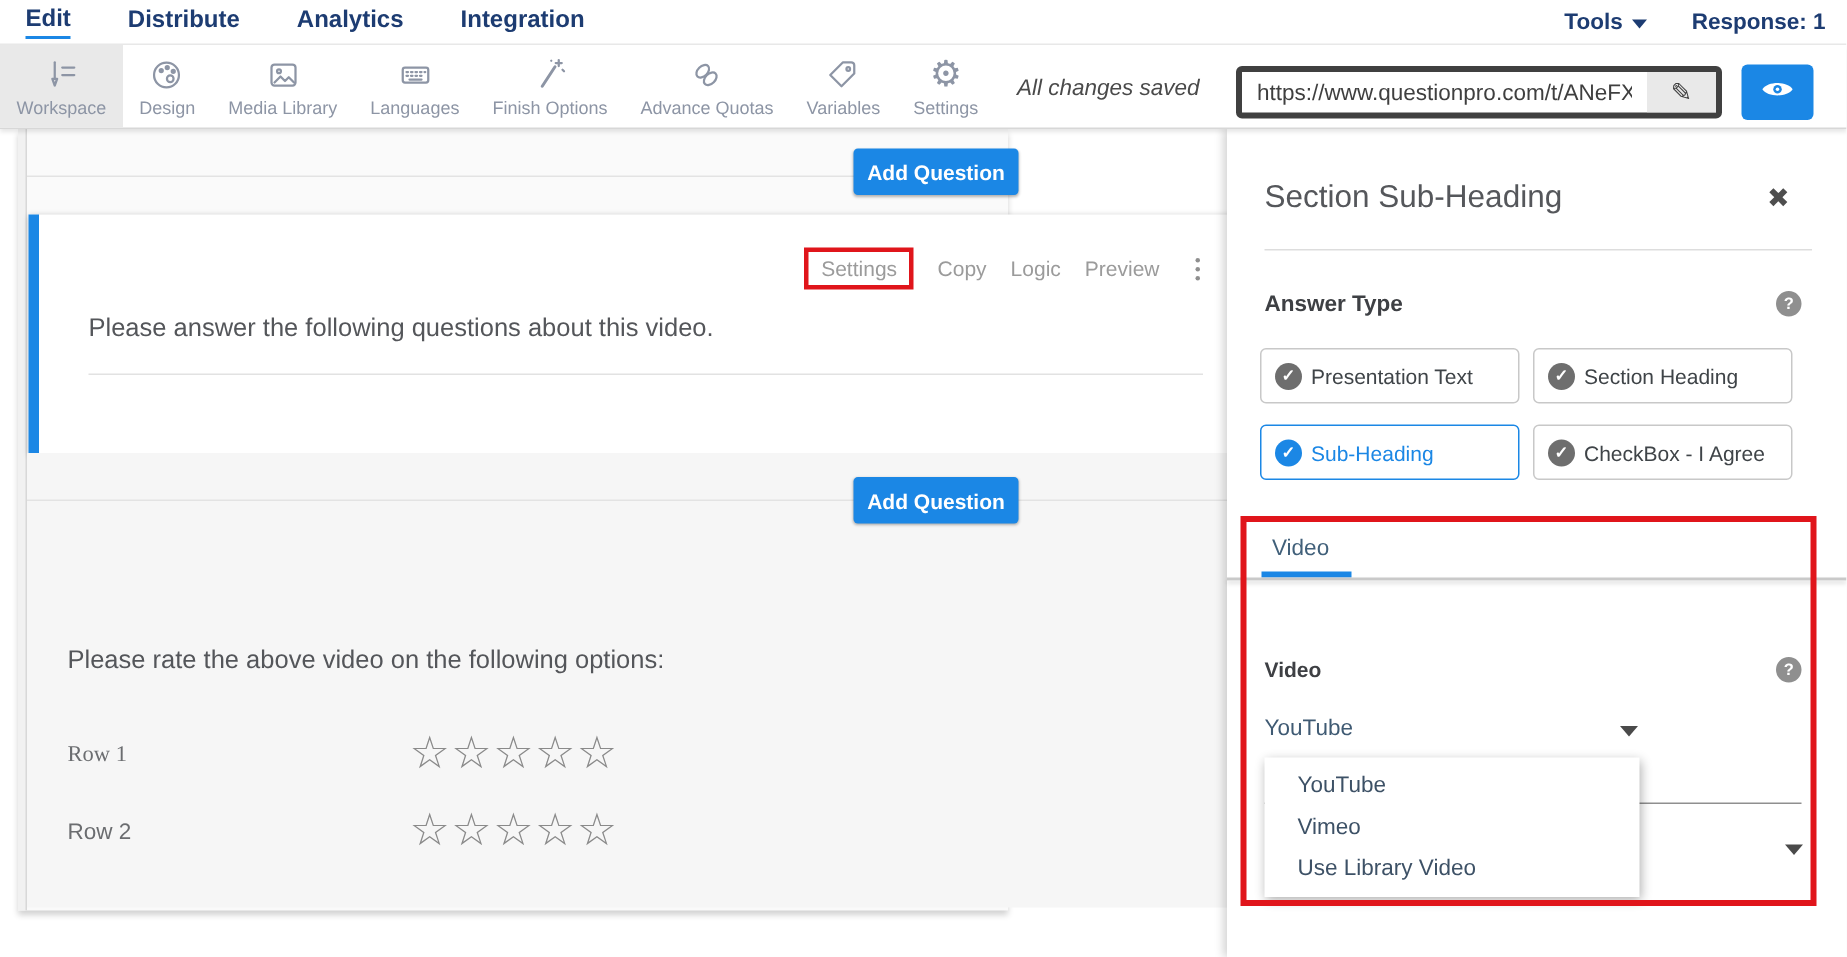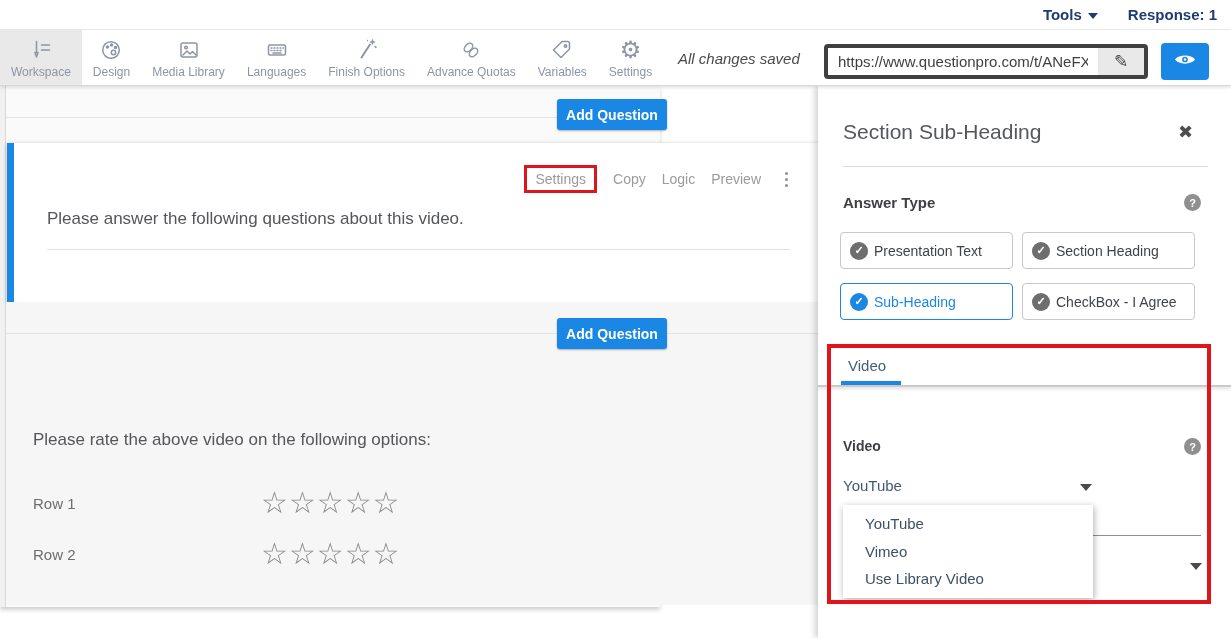--- a/index.html
+++ b/index.html
@@ -32,21 +32,21 @@
   .url-box { position:absolute; left:824px; top:44px; width:324px; height:35px; border:4px solid #404040;
              border-radius:4px; background:#fff; display:flex; align-items:center; overflow:hidden; z-index:26; }
   .url-input { flex:1; border:0; outline:none; padding:0 10px; font-size:15px; color:#3f3f3f;
                font-family:"Liberation Sans",sans-serif; background:transparent; }
   .url-edit { width:46px; height:100%; background:#e9e9e9; display:flex; align-items:center;
               justify-content:center; font-size:17px; color:#3f3f3f; cursor:pointer; }
   .preview-btn { position:absolute; left:1161px; top:43px; width:48px; height:37px; background:#1b87e5;
                  border-radius:4px; display:flex; align-items:center; justify-content:center; cursor:pointer; z-index:26; }
 
   
-  .main { position:absolute; left:0; top:86px; width:660px; height:521px; background:#fafafa;
+  .main { position:absolute; left:12px; top:86px; width:660px; height:521px; background:#fafafa;
           box-shadow:0 3px 4px rgba(0,0,0,.18); }
   .gutter { position:absolute; left:0; top:0; width:6px; height:100%; background:#f1f1f1; border-right:1px solid #d8d8d8; }
   .divider-1 { position:absolute; left:6px; right:0; top:31px; border-top:1px solid #e3e3e3; }
   .add-q { position:absolute; left:557px; width:110px; height:31px; background:#1b87e5; color:#fff;
            font-size:14px; font-weight:bold; border-radius:3px; display:flex; align-items:center;
            justify-content:center; box-shadow:0 1px 2px rgba(0,0,0,.3); cursor:pointer; z-index:6; }
   .add-q-1 { top:13px; }
   .add-q-2 { top:232px; }
 
   .card1 { position:absolute; left:7px; top:57px; width:811px; height:159px; background:#fff;
@@ -57,21 +57,21 @@
   .settings-redbox { border:3px solid #e0151b; padding:3px 8px; }
   .dots-icon { display:flex; flex-direction:column; gap:3px; margin-left:6px; cursor:pointer; padding:2px; }
   .dots-icon i { width:3px; height:3px; border-radius:50%; background:#8f8f8f; }
   .q1-text { position:absolute; left:33px; top:66px; font-size:17px; color:#54565a; }
   .q1-divider { position:absolute; left:33px; right:28px; top:106px; border-top:1px solid #e2e2e2; }
 
   .section2 { position:absolute; left:6px; top:216px; width:812px; height:303px; background:#f6f6f6; }
   .divider-2 { position:absolute; left:0; right:0; top:31px; border-top:1px solid #e3e3e3; }
   .q2-text { position:absolute; left:27px; top:128px; font-size:17px; color:#54565a; }
   .rating-row { position:absolute; left:27px; display:flex; align-items:center; height:34px; }
-  .rating-row.r1 { top:184px; }
+  .rating-row.r1 { top:184px;font-family:Liberation Serif, serif; }
   .rating-row.r2 { top:235px; }
   .row-label { font-size:15px; color:#6b6d70; width:228px; }
   .stars { font-size:30px; color:#8a8a8a; letter-spacing:1px; line-height:30px; cursor:pointer; }
 
   
   .panel { position:absolute; left:818px; top:86px; width:413px; height:552px; background:#fff;
            box-shadow:-3px 0 6px rgba(0,0,0,.18); z-index:20; }
   .panel-title { position:absolute; left:25px; top:34px; font-size:21px; color:#55575b; }
   .panel-close { position:absolute; left:360px; top:35px; font-size:18px; color:#4e4e4e; cursor:pointer; }
   .panel-divider { position:absolute; left:25px; right:23px; top:80px; border-top:1px solid #ddd; }
@@ -106,20 +106,26 @@
   .dropdown-item { padding-left:22px; font-size:15px; color:#3d5166; cursor:pointer; line-height:18px; }
 
   
   .red-annotation { position:absolute; border:4px solid #e0151b; z-index:50; pointer-events:none; }
   .red-video-box { left:827px; top:344px; width:384px; height:260px; }
 </style>
 </head>
 <body>
 
 <div class="navbar">
+  <div class="nav-items">
+    <span class="nav-item active">Edit</span>
+    <span class="nav-item">Distribute</span>
+    <span class="nav-item">Analytics</span>
+    <span class="nav-item">Integration</span>
+  </div>
   <div class="nav-right">
     <span class="nav-text">
       <span>Tools</span>
       <span class="caret-navy"></span>
     </span>
     <span class="nav-text">Response: 1</span>
   </div>
 </div>
 
 <div class="toolbar">

